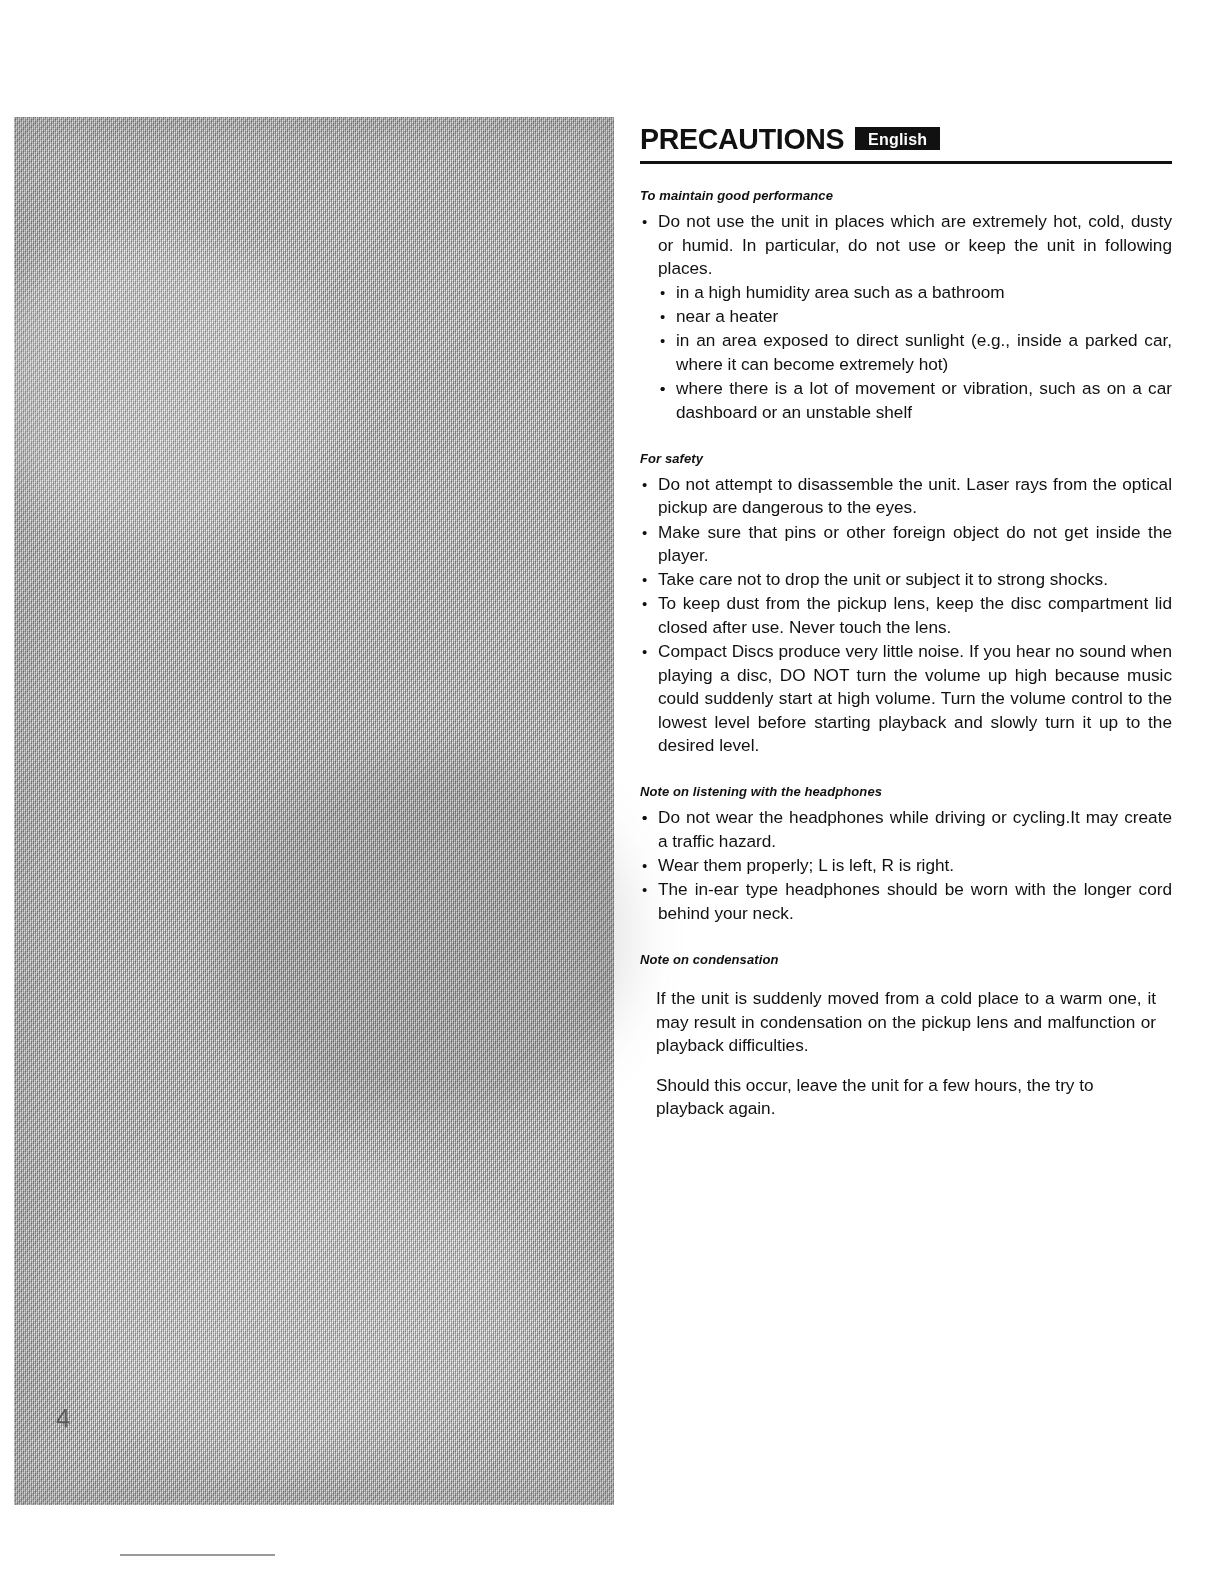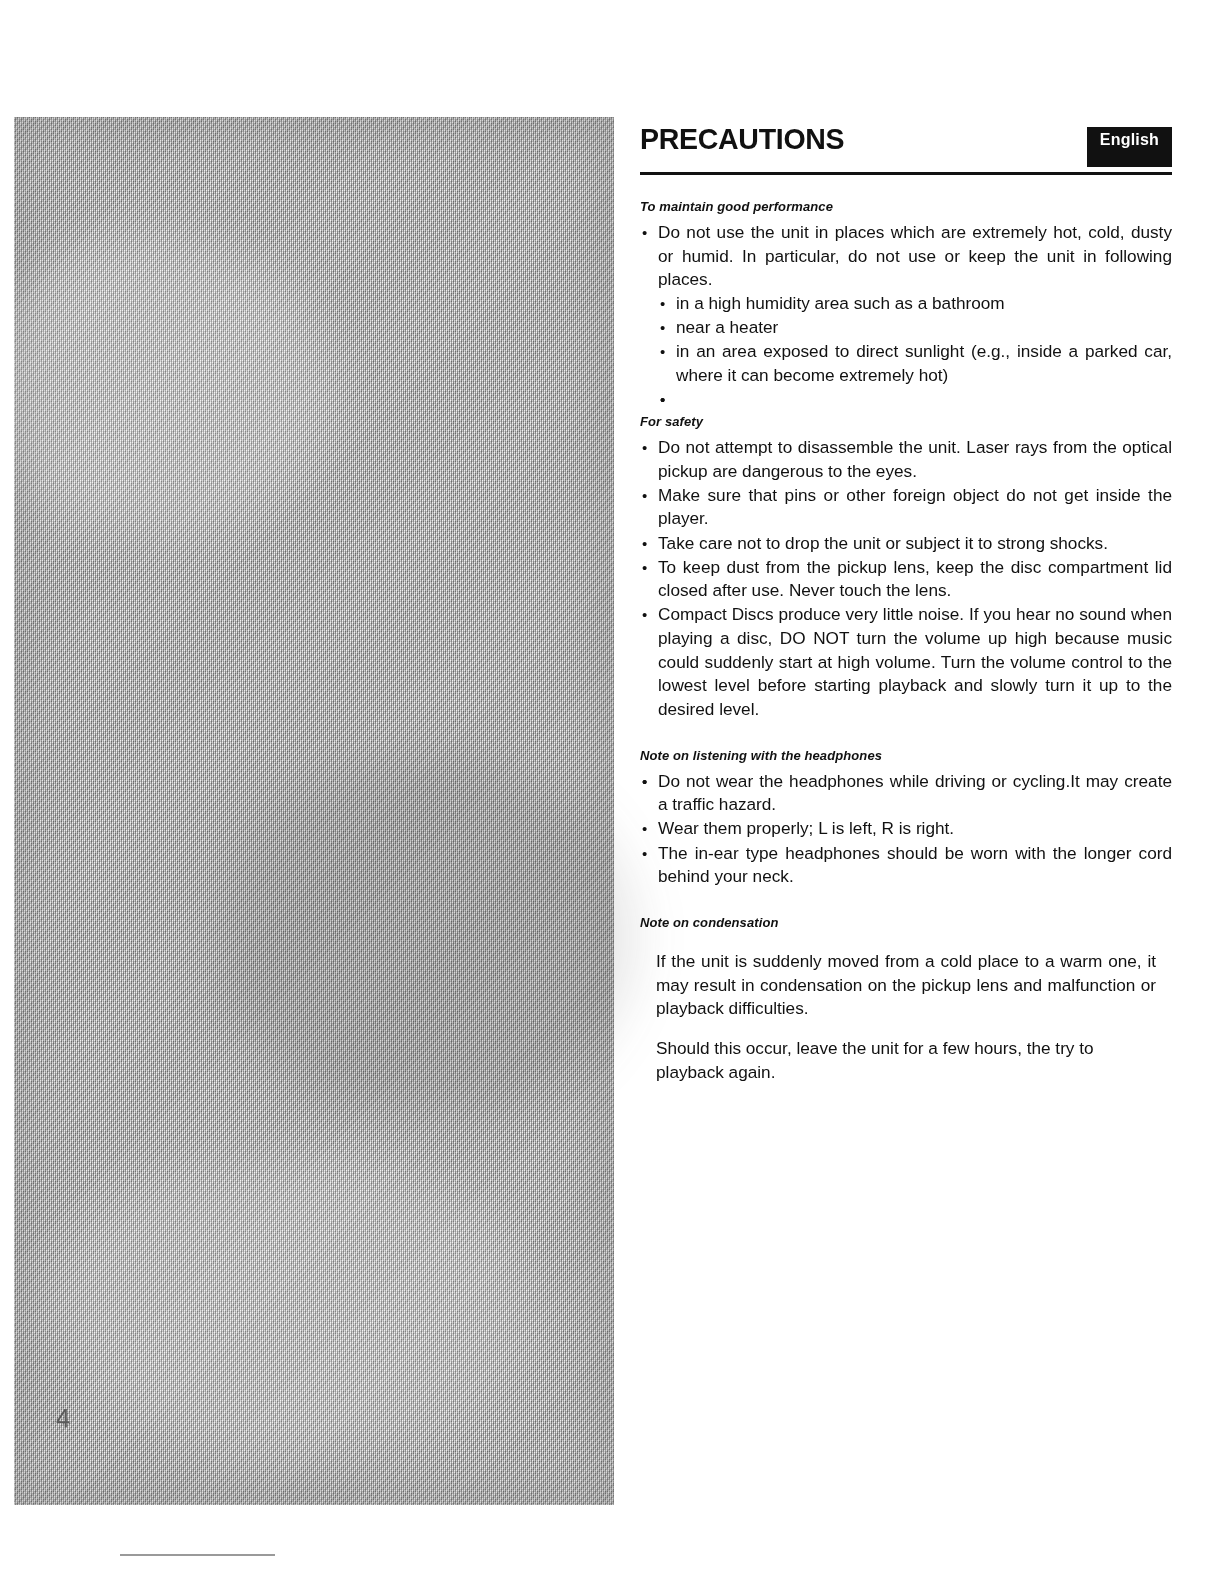--- a/index.html
+++ b/index.html
@@ -61,38 +61,37 @@
   
   .content {
     position: absolute;
     left: 640px;
     top: 122px;
     width: 532px;
   }
   .title-row {
     display: flex;
     align-items: flex-start;
-    justify-content: space-between;
   }
   .doc-title {
     font-size: 30px;
     font-weight: bold;
     letter-spacing: -0.3px;
     font-family: "Liberation Sans", sans-serif;
     margin: 0;
     line-height: 34px;
     transform: scaleX(0.95);
     transform-origin: left center;
   }
   .lang-badge {
     background: #111111;
     color: #ffffff;
     font-size: 16px;
     font-weight: bold;
-    padding: 4px 13px 19px 13px;
+    padding: 4px 13px 2px 13px;
     line-height: 17px;
     margin-top: 5px;
     letter-spacing: 0.2px;
   }
   .rule {
     border-top: 3px solid #111111;
     margin-top: 5px;
     margin-bottom: 20px;
   }
 
@@ -188,20 +187,21 @@
     </li>
     <li>
       <span class="bullet">•</span>
       <span>in an area exposed to direct sunlight (e.g., inside a parked car, where it can become extremely hot)</span>
     </li>
     <li class="wide">
       <span class="bullet">•</span>
     </li>
     <li>
       <span class="bullet">•</span>
+      <span>where there is a lot of movement or vibration, such as on a car dashboard or an unstable shelf</span>
     </li>
   </ul>
 
   <div class="sec-gap"></div>
 
   <h2 class="sec">For safety</h2>
   <ul>
     <li>
       <span class="bullet">•</span>
       <span>Do not attempt to disassemble the unit. Laser rays from the optical pickup are dangerous to the eyes.</span>

